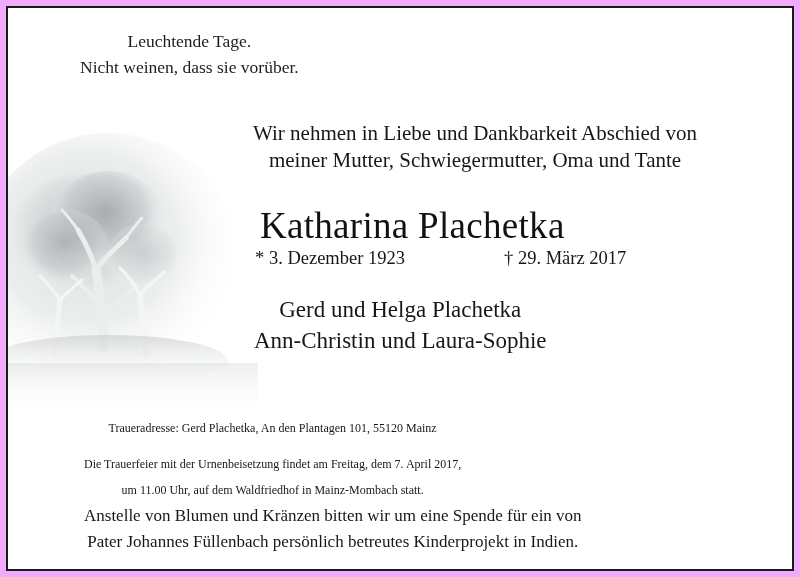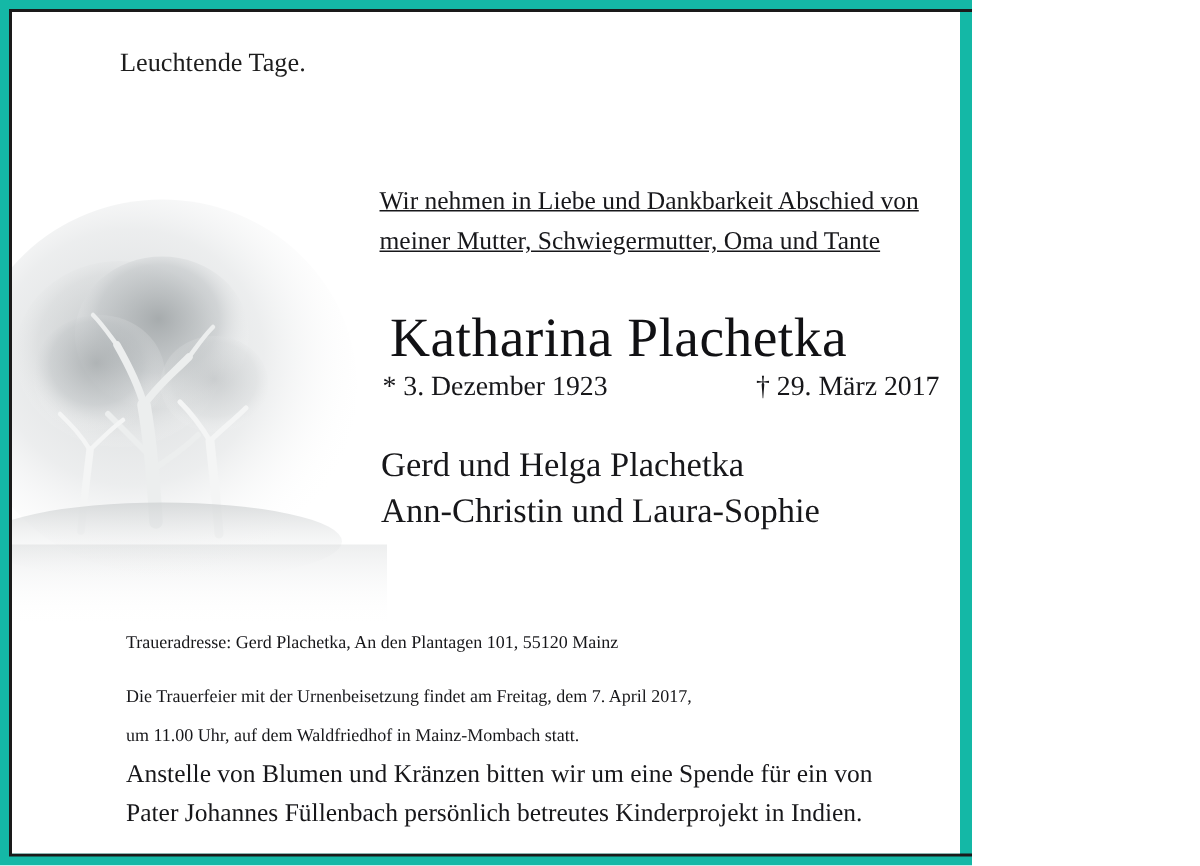--- a/index.html
+++ b/index.html
@@ -5,25 +5,26 @@
   html, body {
     margin: 0;
     padding: 0;
     background: #ffffff;
   }
   body {
     font-family: "Liberation Serif", serif;
   }
   .page {
     position: relative;
-    width: 648px;
+    width: 800px;
     height: 577px;
-    background: #14b8a6;
+    background: #f0abfc;
     overflow: hidden;
     box-sizing: border-box;
+    text-align: center;
   }
   .frame {
     position: absolute;
     left: 6px;
     top: 6px;
     width: 788px;
     height: 565px;
     border: 2px solid #1a1a1a;
     box-sizing: border-box;
   }
@@ -55,24 +56,23 @@
     font-size: 17.5px;
     line-height: 26px;
     color: #1d1d1d;
   }
   .poem div { white-space: nowrap; }
 
   .intro {
     position: absolute;
     left: 245px;
     top: 112px;
-    font-size: 17px;
+    font-size: 21px;
     line-height: 27px;
     color: #17171a;
-    text-decoration: underline;
   }
   .intro div { white-space: nowrap; }
 
   .name {
     position: absolute;
     left: 252px;
     top: 196px;
     font-size: 37px;
     letter-spacing: 0.3px;
     color: #111114;
@@ -179,20 +179,21 @@
           <path d="M52 182 C60 174 66 168 74 162" stroke-width="3"></path>
         </g>
 
         <ellipse cx="100" cy="243" rx="120" ry="26" fill="url(#ground)"></ellipse>
         <rect x="0" y="245" width="250" height="55" fill="url(#ground)" opacity="0.5"></rect>
       </svg>
     </div>
 
     <div class="poem">
       <div>Leuchtende Tage.</div>
+      <div>Nicht weinen, dass sie vorüber.</div>
     </div>
 
     <div class="intro">
       <div>Wir nehmen in Liebe und Dankbarkeit Abschied von</div>
       <div>meiner Mutter, Schwiegermutter, Oma und Tante</div>
     </div>
 
     <div class="name">Katharina Plachetka</div>
 
     <div class="dates">

